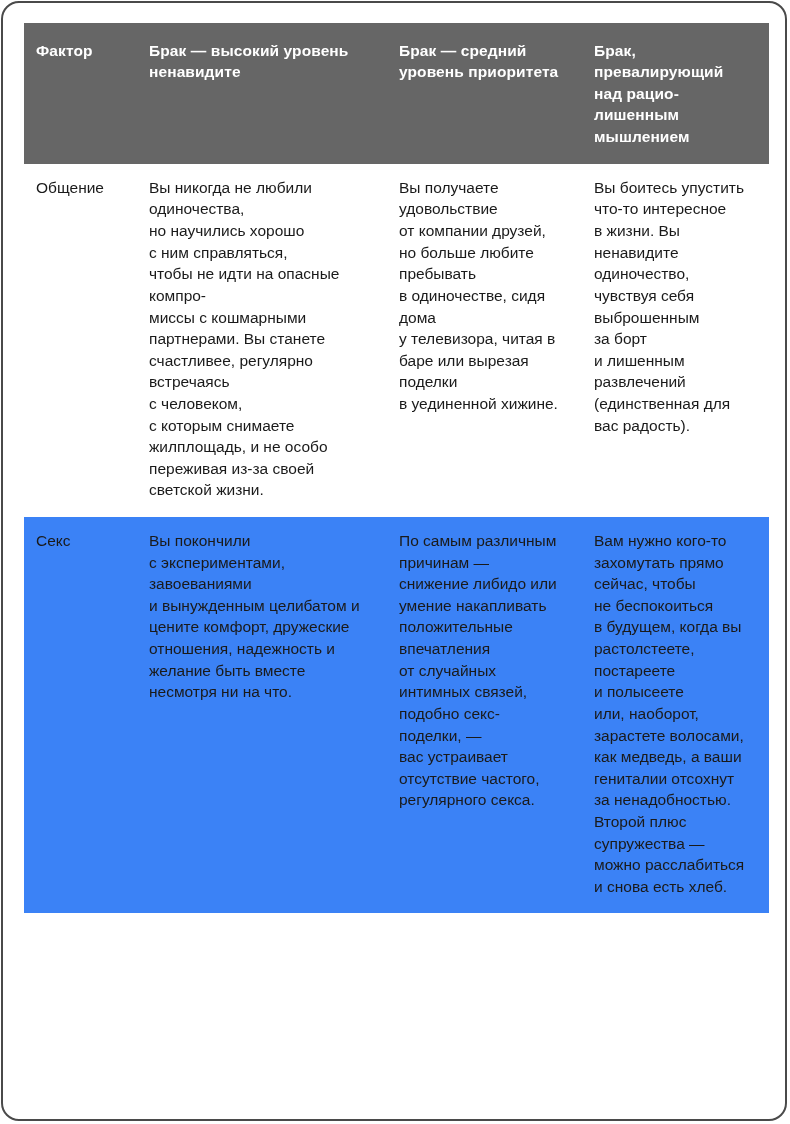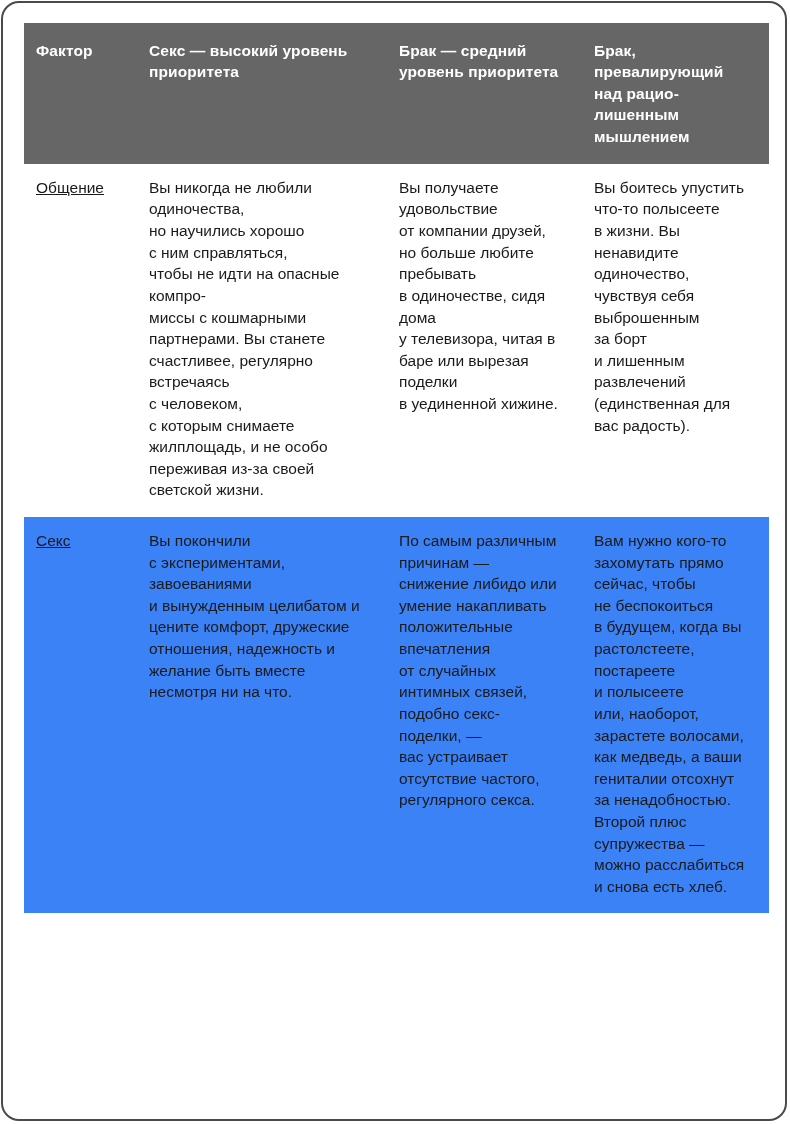--- a/index.html
+++ b/index.html
@@ -75,21 +75,20 @@
     text-align: left;
     color: #1a1a1a;
     padding: 13px 14px 16px 14px;
     line-height: 1.395;
     font-size: 15.5px;
     white-space: pre-line;
   }
   tbody td.col-factor {
     padding-left: 12px;
     white-space: normal;
-    text-decoration: underline;
   }
 
   tbody tr.row-odd td { background: #ffffff; }
   tbody tr.row-even td { background: #3b82f6; }
 
   tbody tr.row-even td:first-child { }
 </style>
 </head>
 <body>
 
@@ -98,42 +97,42 @@
     <table class="factor-table">
       <colgroup>
         <col class="c0">
         <col class="c1">
         <col class="c2">
         <col class="c3">
       </colgroup>
       <thead>
         <tr>
           <th class="col-factor">Фактор</th>
-          <th>Секс — высокий уровень приоритета</th>
+          <th>Брак — высокий уровень ненавидите</th>
           <th>Брак — средний уровень приоритета</th>
           <th>Брак, превалирующий над рацио­лишенным мышлением</th>
         </tr>
       </thead>
       <tbody>
         <tr class="row-odd">
           <td class="col-factor">Общение</td>
           <td>Вы никогда не любили одиночества,
 но научились хорошо
 с ним справляться,
 чтобы не идти на опасные компро-
 миссы с кошмарными партнерами. Вы станете счастливее, регулярно встречаясь
 с человеком,
 с которым снимаете жилплощадь, и не особо переживая из-за своей светской жизни.</td>
           <td>Вы получаете удовольствие
 от компании друзей,
 но больше любите пребывать
 в одиночестве, сидя дома
 у телевизора, читая в баре или вырезая поделки
 в уединенной хижине.</td>
-          <td>Вы боитесь упустить что-то полысеете
+          <td>Вы боитесь упустить что-то интересное
 в жизни. Вы ненавидите одиночество, чувствуя себя выброшенным
 за борт
 и лишенным развлечений (единственная для вас радость).</td>
         </tr>
         <tr class="row-even">
           <td class="col-factor">Секс</td>
           <td>Вы покончили
 с экспериментами, завоеваниями
 и вынужденным целибатом и цените комфорт, дружеские отношения, надежность и желание быть вместе несмотря ни на что.</td>
           <td>По самым различным причинам —

